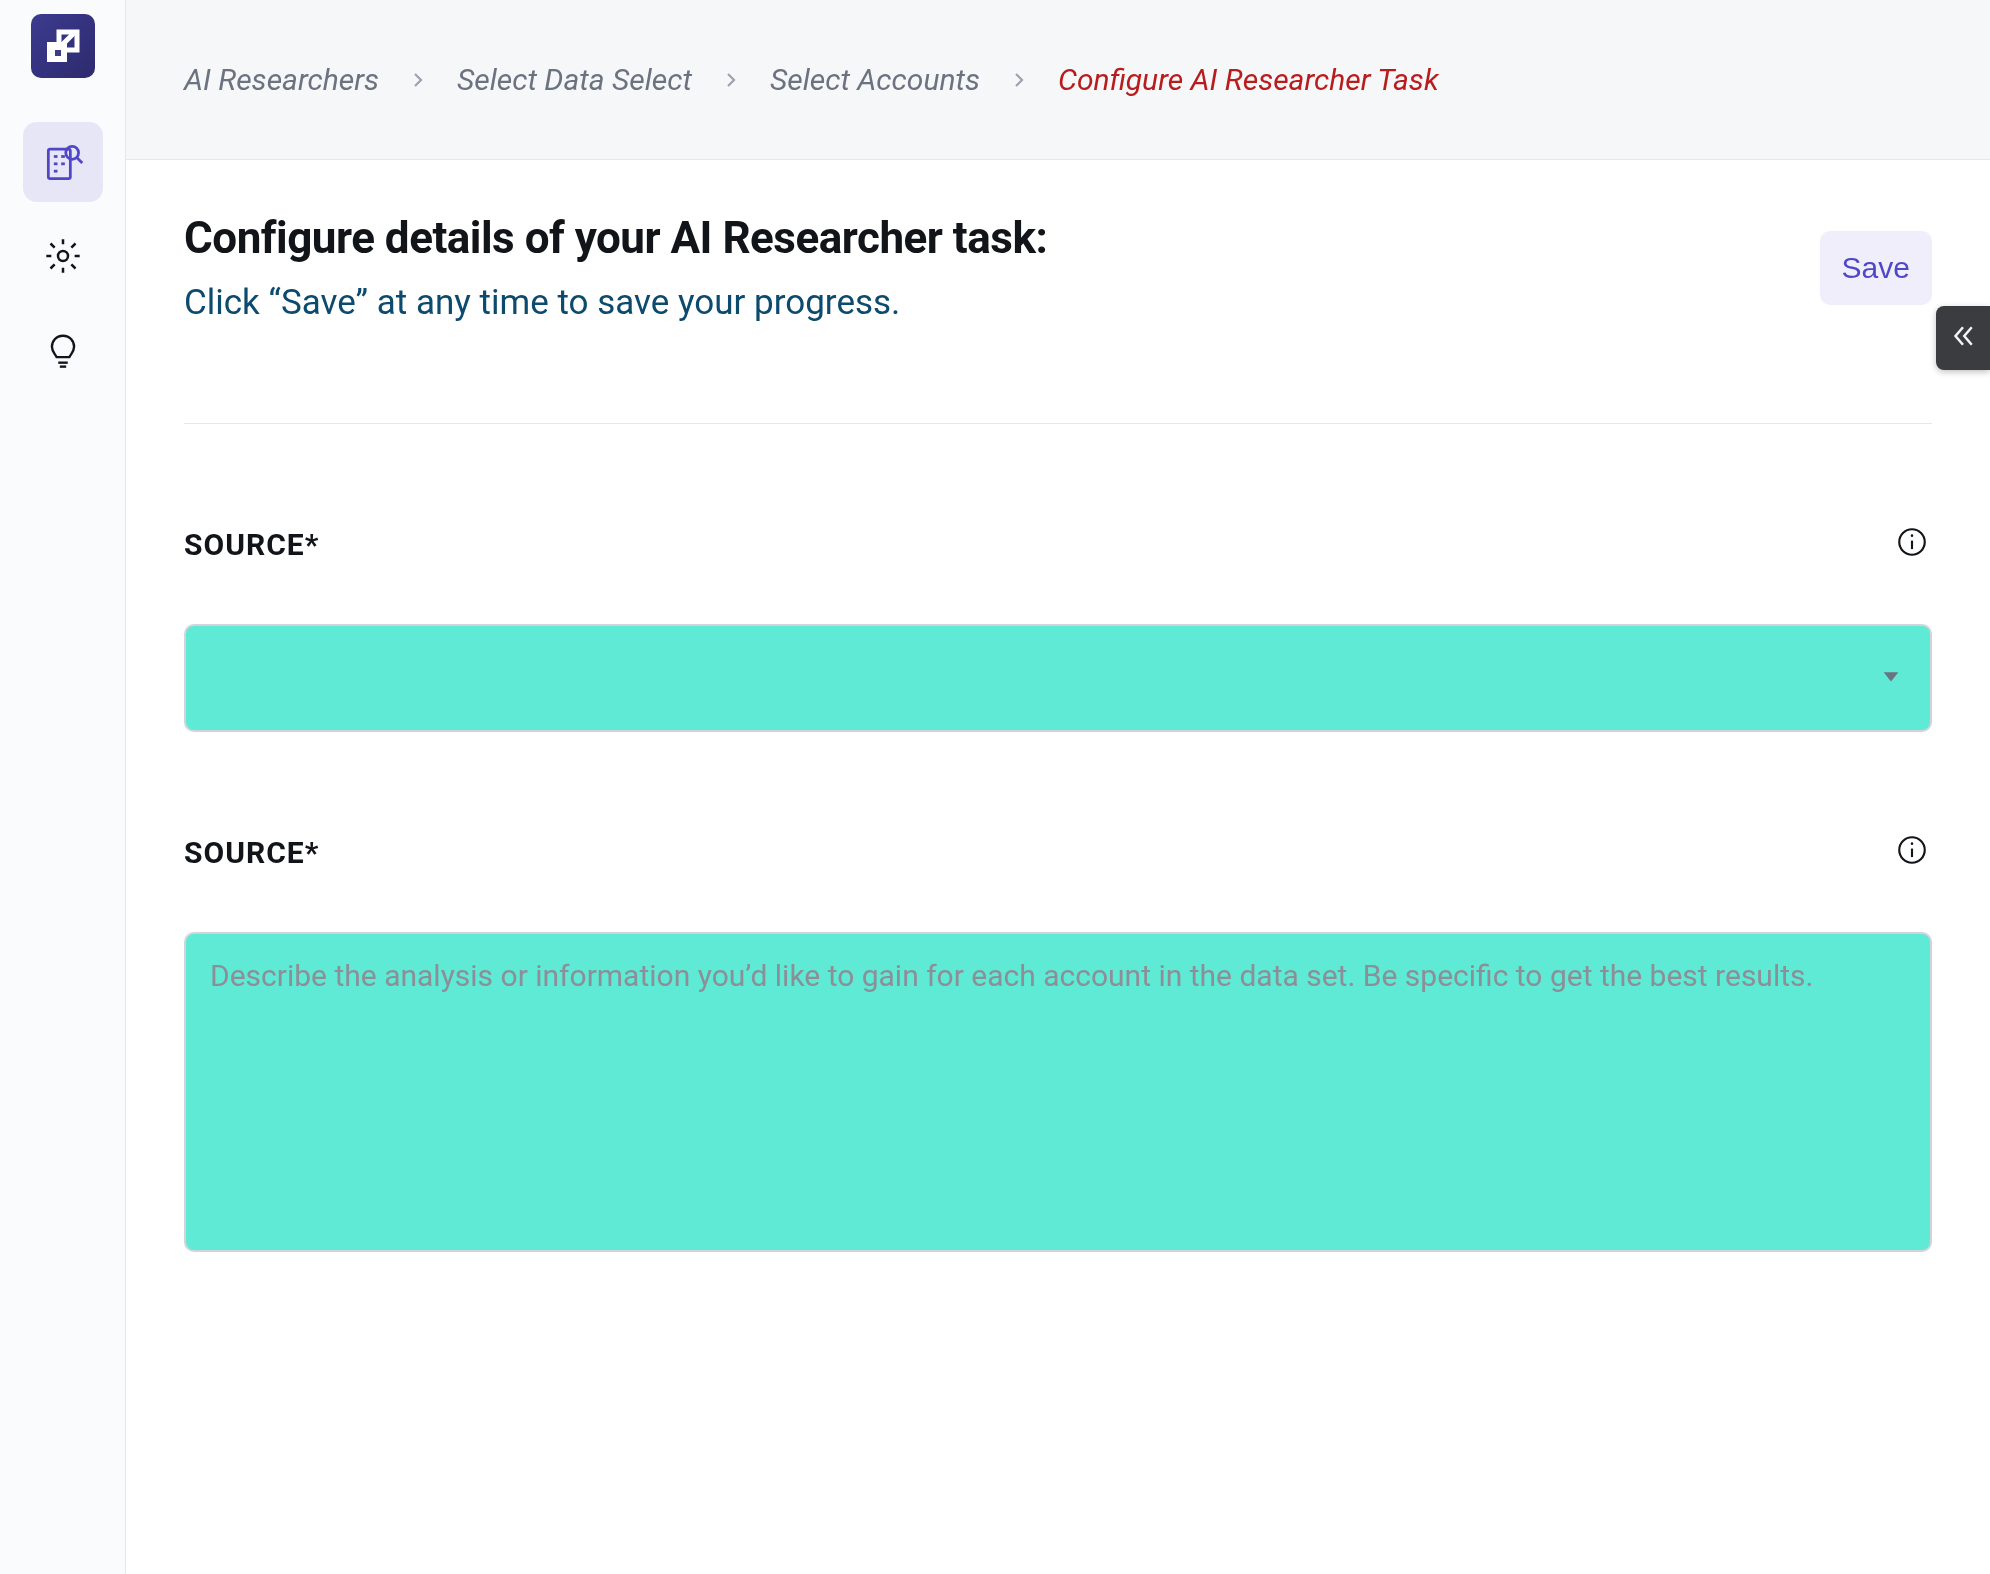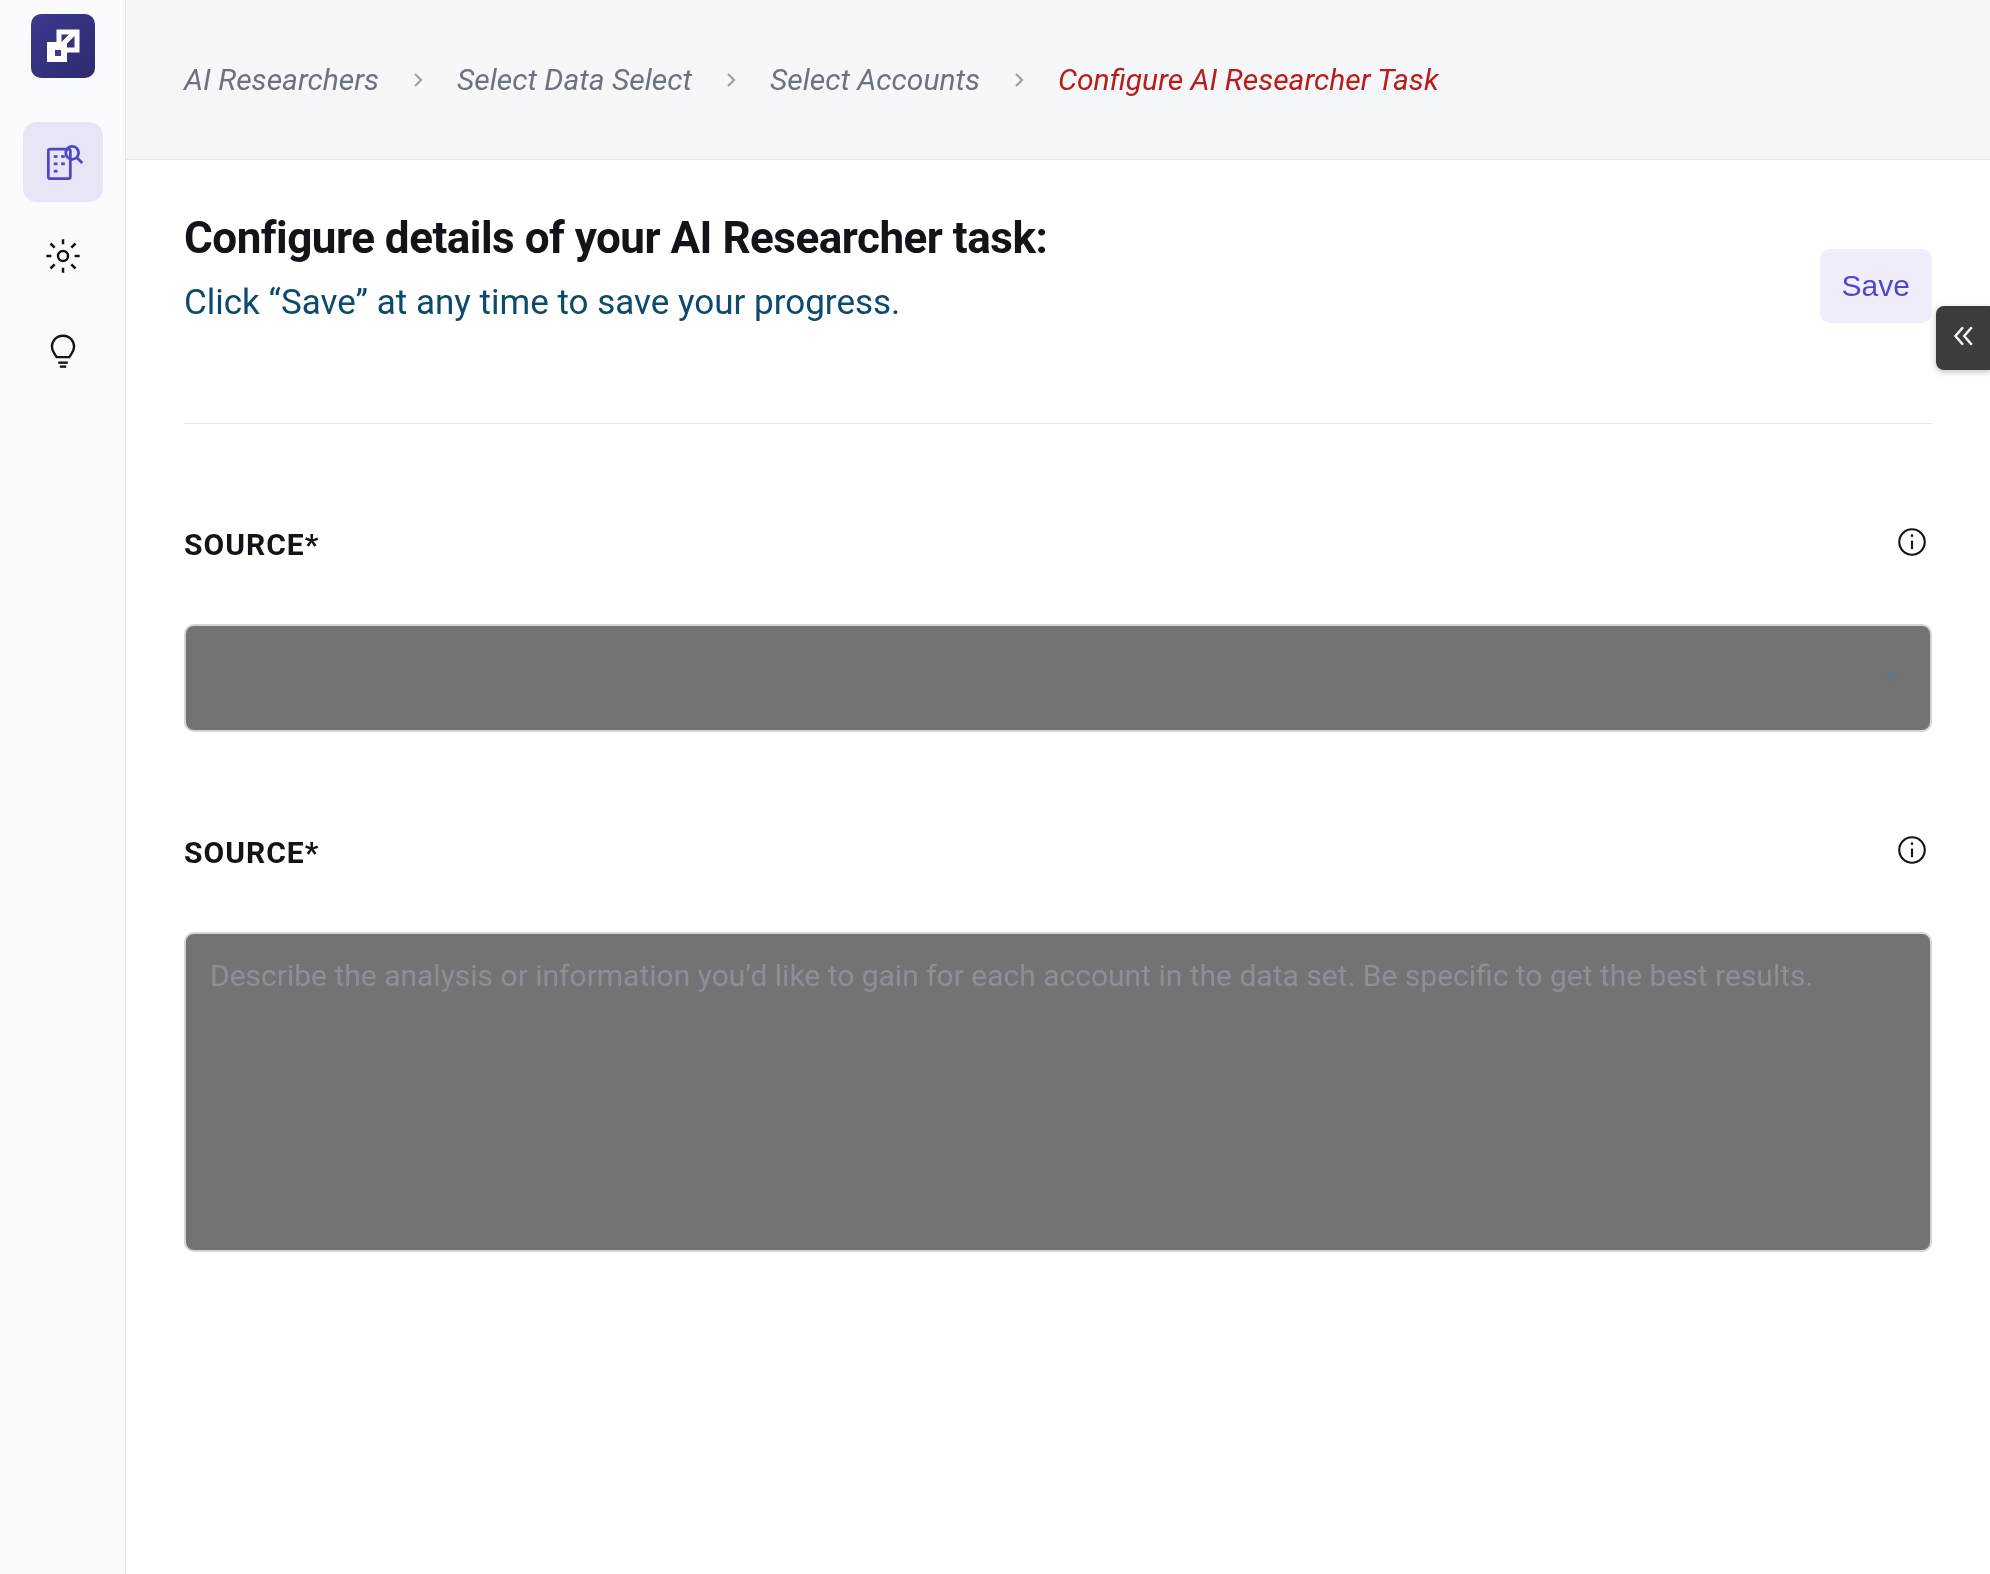--- a/index.html
+++ b/index.html
@@ -75,21 +75,21 @@
   .breadcrumb .chev { color: #9CA3AF; display:flex; align-items:center; }
   .content {
     flex: 1;
     background: #FFFFFF;
     padding: 52px 58px 40px 58px;
     overflow: auto;
     position: relative;
   }
   .header-row {
     display: flex;
-    align-items: flex-end;
+    align-items: center;
     justify-content: space-between;
     gap: 41px;
   }
   .page-title {
     font-size: 44px;
     font-weight: 700;
     letter-spacing: -0.5px;
     color: #111418;
     margin-bottom: 18px;
   }
@@ -131,21 +131,21 @@
     color:#111418;
     cursor: pointer;
   }
   .text-input, .select-input, .textarea-input {
     width: 100%;
     border: 2px solid #D1D5DB;
     border-radius: 10px;
     font-size: 30px;
     font-family: inherit;
     color:#1f2328;
-    background:#737373;
+    background:#5eead4;
   }
   .text-input {
     height: 108px;
     padding: 0 24px;
   }
   .select-wrap { position: relative; }
   .select-input {
     height: 108px;
     padding: 0 60px 0 24px;
     appearance: none;

